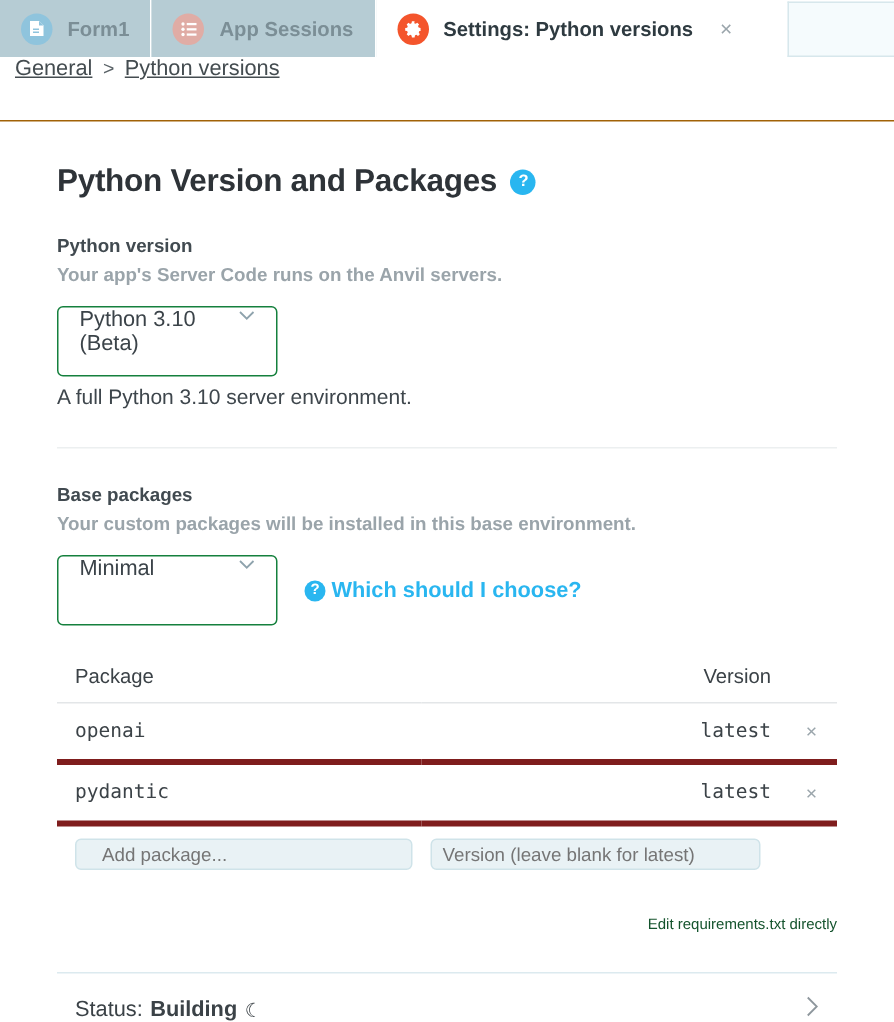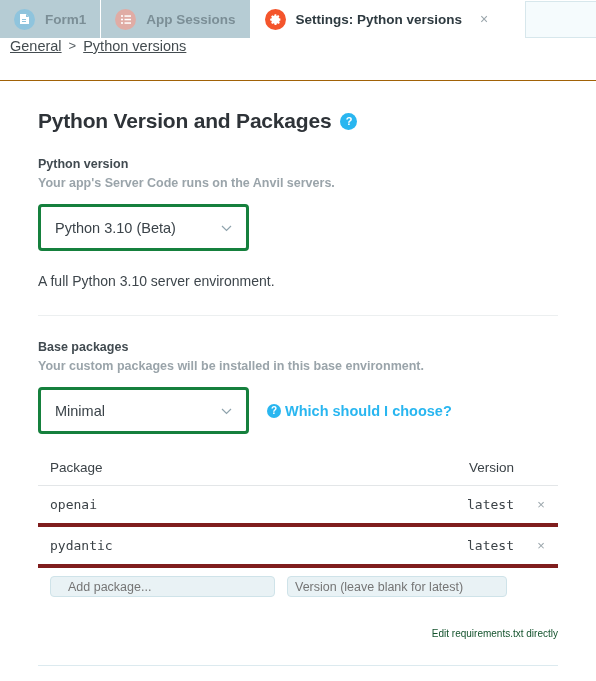--- a/index.html
+++ b/index.html
@@ -127,37 +127,36 @@
   }
   .field-hint {
     font-size: 12.5px;
     font-weight: 700;
     color: #9aa4aa;
     margin-top: 5px;
   }
 
   .select {
     margin-top: 14px;
-    width: 211px;
+    width: 147px;
     height: 47px;
-    border: 3px solid #15803d;
+    border: 1px solid #15803d;
     border-radius: 4px;
     background: #ffffff;
     display: flex;
-    align-items: center;
     justify-content: space-between;
     padding: 0 14px;
     font-size: 14.5px;
     color: #3b4349;
     cursor: pointer;
   }
   .select .chev { color: #8fa3ad; font-size: 11px; }
 
   .desc {
-    margin-top: 22px;
+    margin-top: 5px;
     font-size: 14px;
     color: #3e464c;
   }
 
   .divider {
     height: 1px;
     background: #eceff0;
     margin-top: 26px;
   }
 

